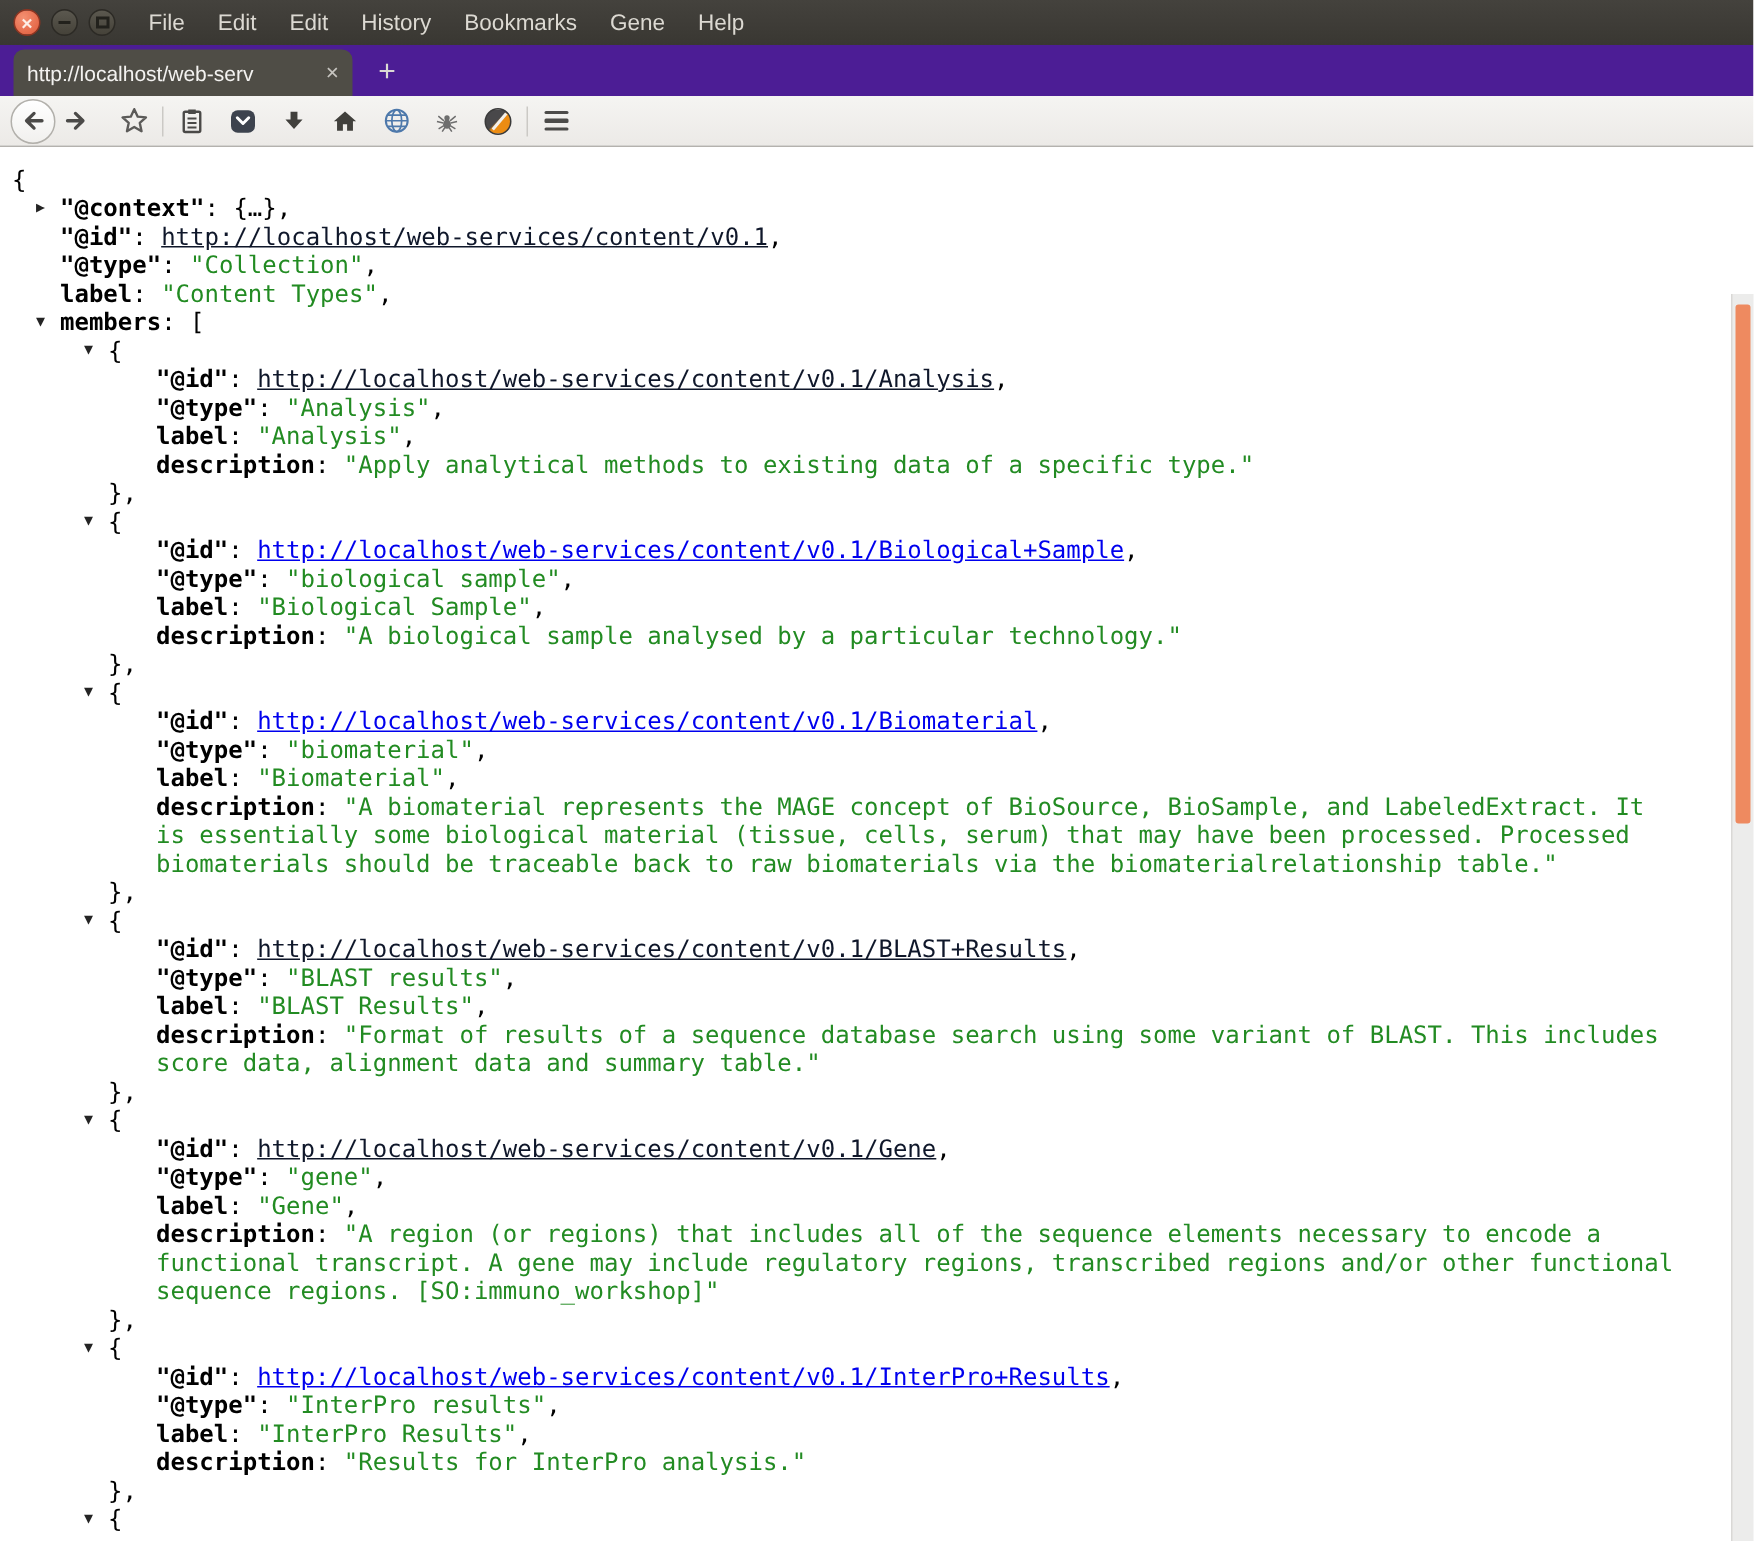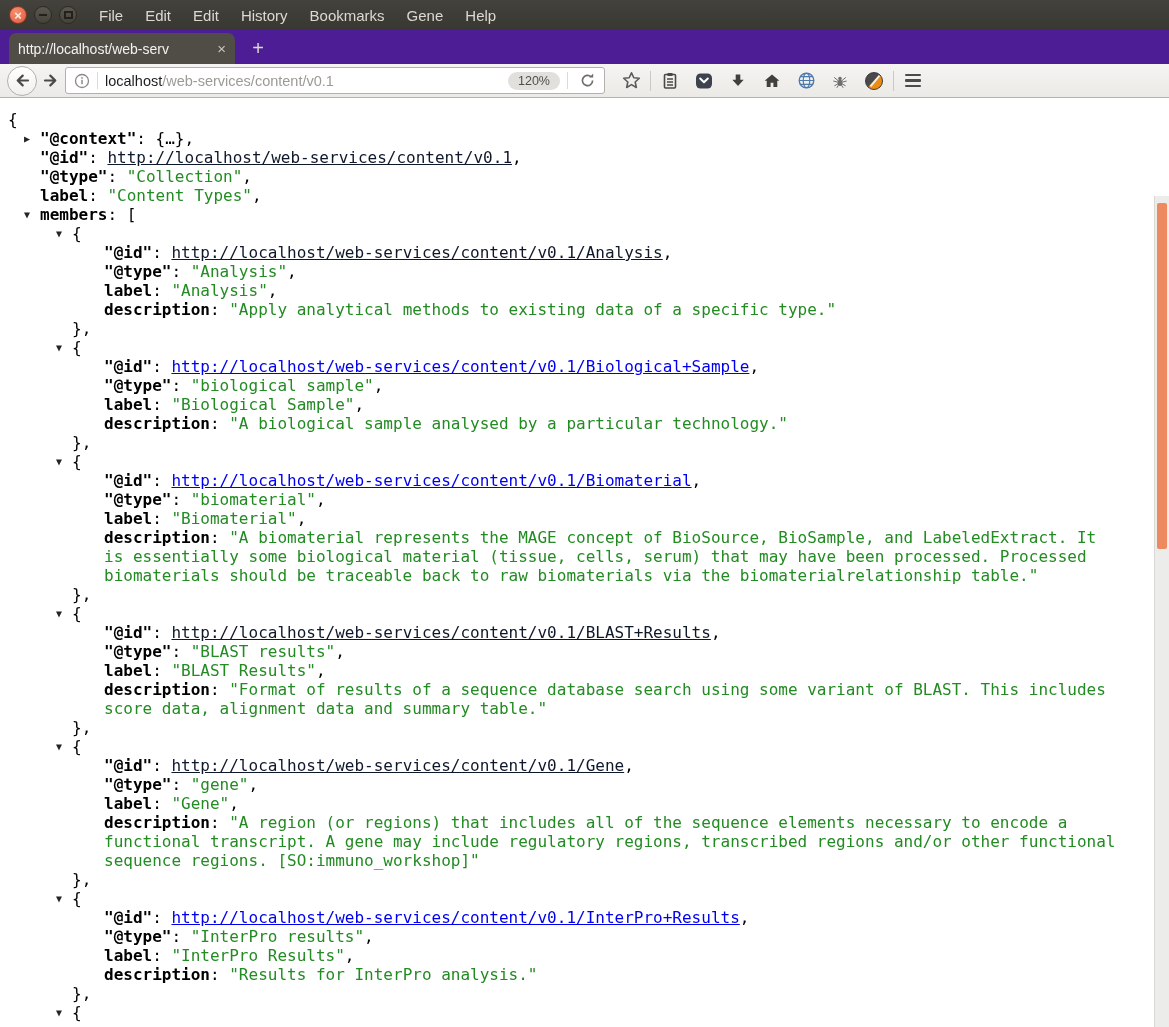--- a/index.html
+++ b/index.html
@@ -89,37 +89,20 @@
   <div class="backbtn">
     <svg width="17" height="17" viewBox="0 0 17 17">
         <path d="M14 8.5H4.5M8.7 3.6l-5 4.9 5 4.9" stroke="#4b4a48" stroke-width="2.2" fill="none" stroke-linecap="round" stroke-linejoin="round"></path>
       </svg>
   </div>
   <div class="fwdbtn">
     <svg width="17" height="17" viewBox="0 0 17 17">
         <path d="M3 8.5h9.5M8.3 3.6l5 4.9-5 4.9" stroke="#4b4a48" stroke-width="2.2" fill="none" stroke-linecap="round" stroke-linejoin="round"></path>
       </svg>
   </div>
-  <div class="urlbar">
-    <svg width="16" height="16" viewBox="0 0 16 16">
-        <circle cx="8" cy="8" r="6.5" stroke="#8a8987" stroke-width="1.3" fill="none"></circle>
-        <rect x="7.25" y="6.8" width="1.5" height="4.4" fill="#8a8987"></rect>
-        <rect x="7.25" y="4.1" width="1.5" height="1.6" fill="#8a8987"></rect>
-      </svg>
-    <span class="vdiv"></span>
-    <span class="urltext"><span class="host">localhost</span><span class="path">/web-services/content/v0.1</span></span>
-    <span class="zoompill">120%</span>
-    <span class="vdiv"></span>
-    <span class="reloadbtn">
-      <svg width="17" height="17" viewBox="0 0 17 17">
-          <path d="M13.6 8.5a5.1 5.1 0 1 1-1.5-3.6" stroke="#6f6e6b" stroke-width="1.7" fill="none"></path>
-          <path d="M14.2 1.6v4h-4z" fill="#6f6e6b"></path>
-        </svg>
-    </span>
-  </div>
   <div style="width:9px;flex:none"></div>
   <div class="iconbtn">
     <svg width="19" height="19" viewBox="0 0 18 18">
         <polygon points="9,1.7 11.2,6.4 16.4,6.9 12.5,10.4 13.6,15.6 9,12.9 4.4,15.6 5.5,10.4 1.6,6.9 6.8,6.4" fill="none" stroke="#5c5b59" stroke-width="1.5" stroke-linejoin="round"></polygon>
       </svg>
   </div>
   <span class="tooldiv"></span>
   <div class="iconbtn">
     <svg width="18" height="18" viewBox="0 0 18 18">
         <rect x="3.5" y="2.5" width="11" height="13.5" rx="1" fill="none" stroke="#4a4947" stroke-width="1.6"></rect>

